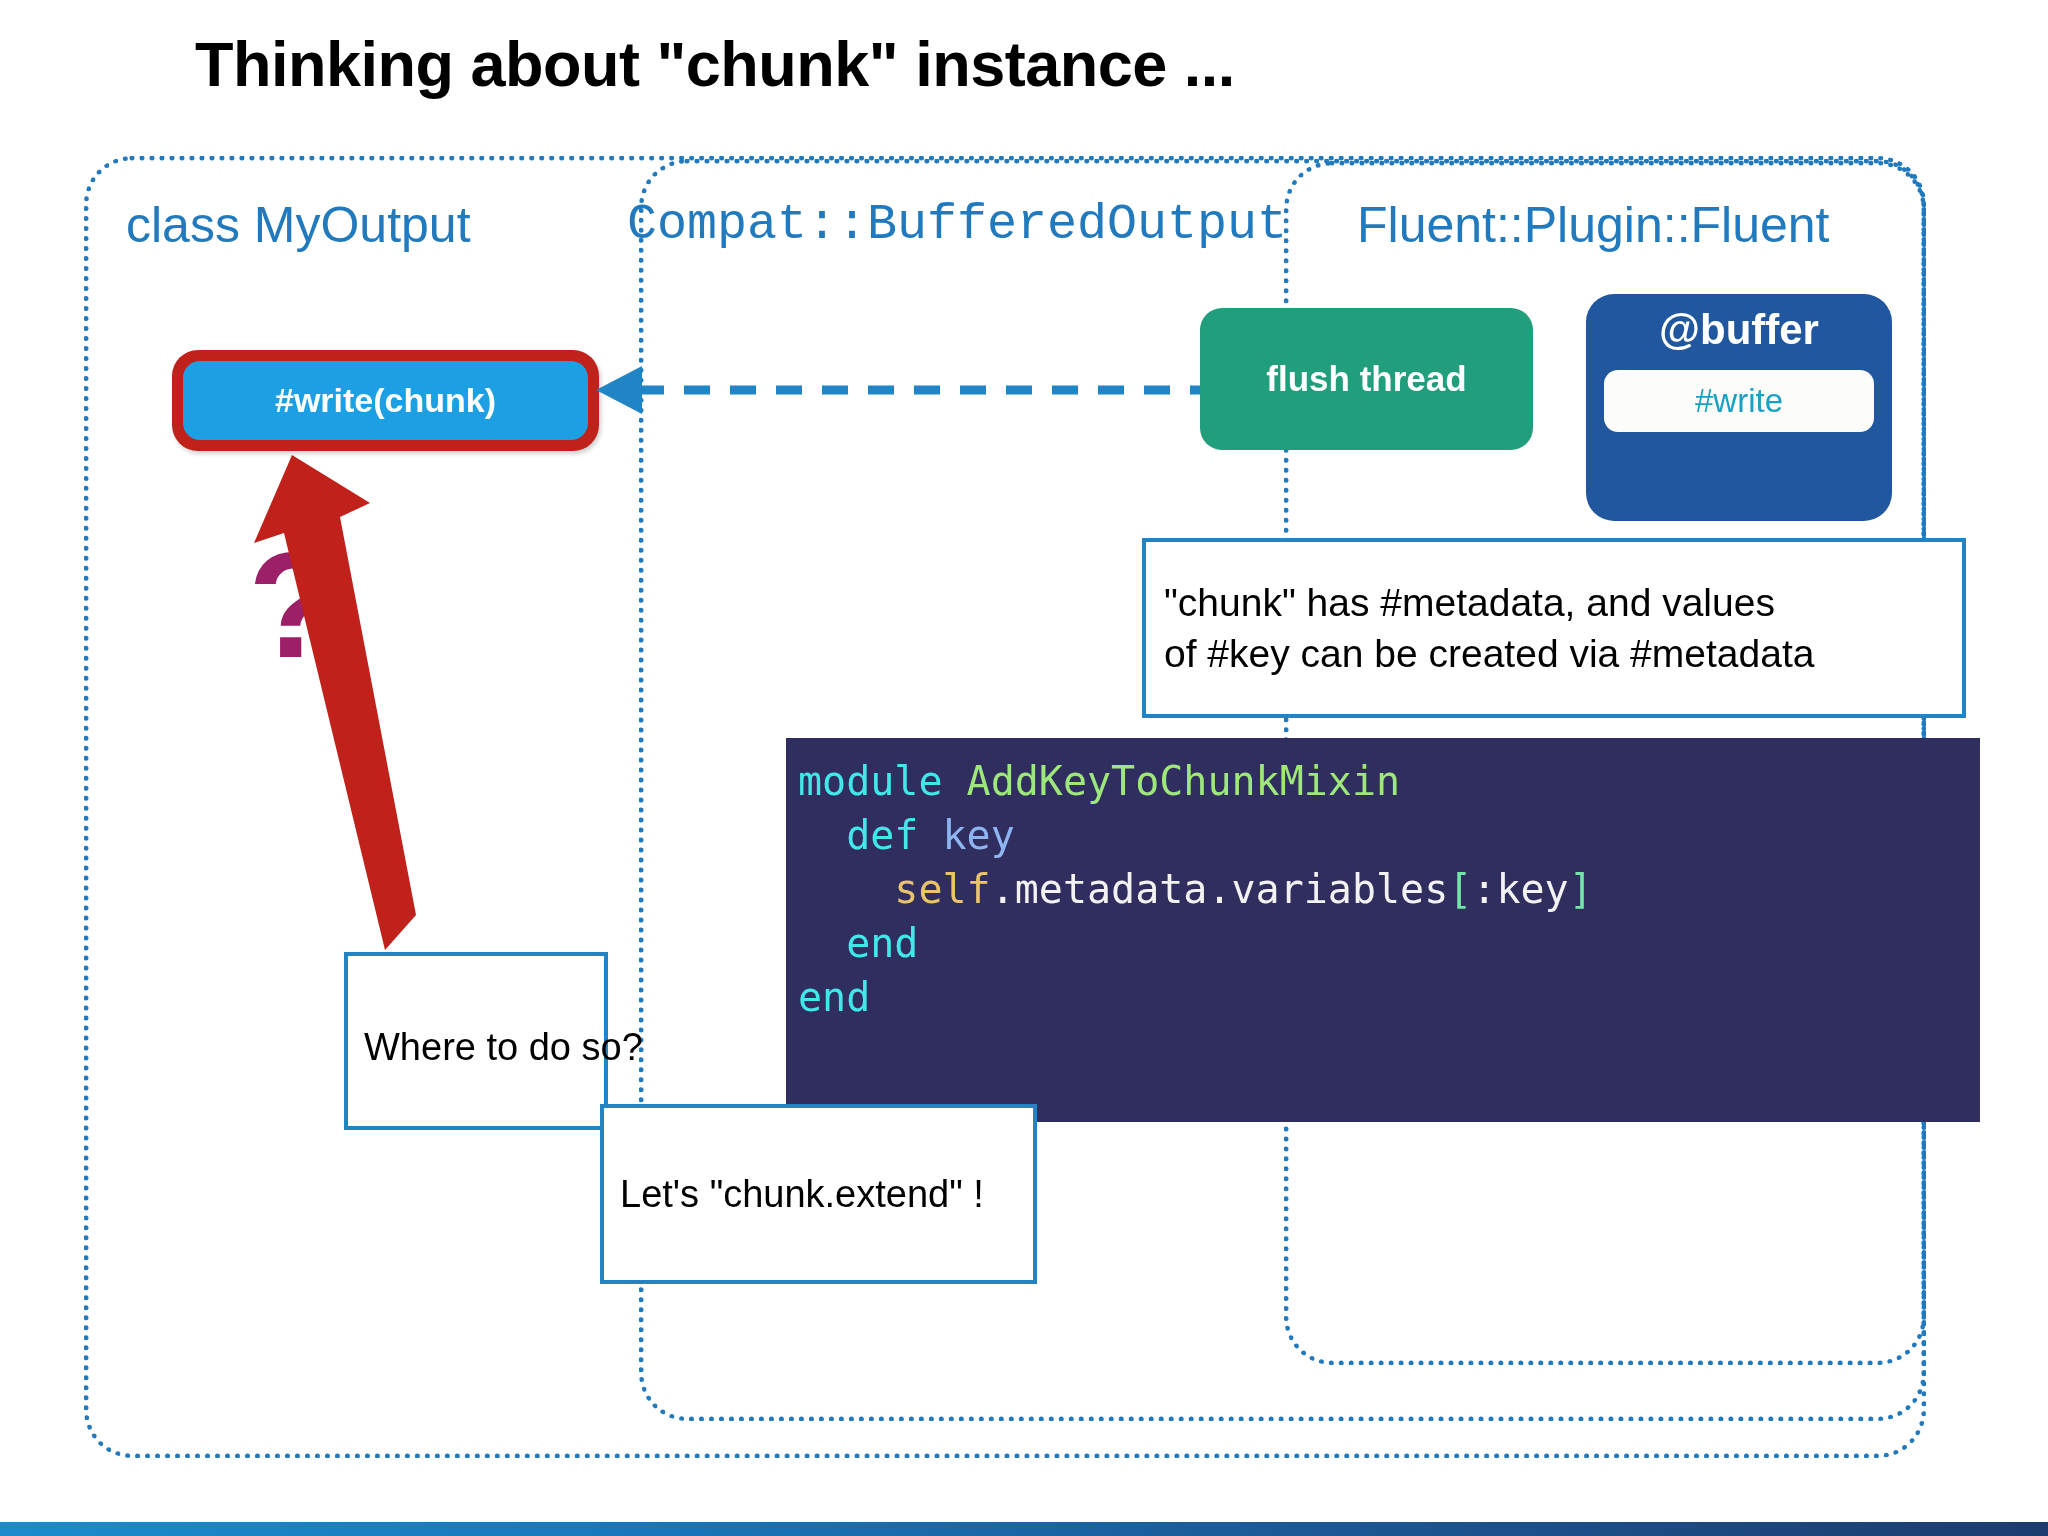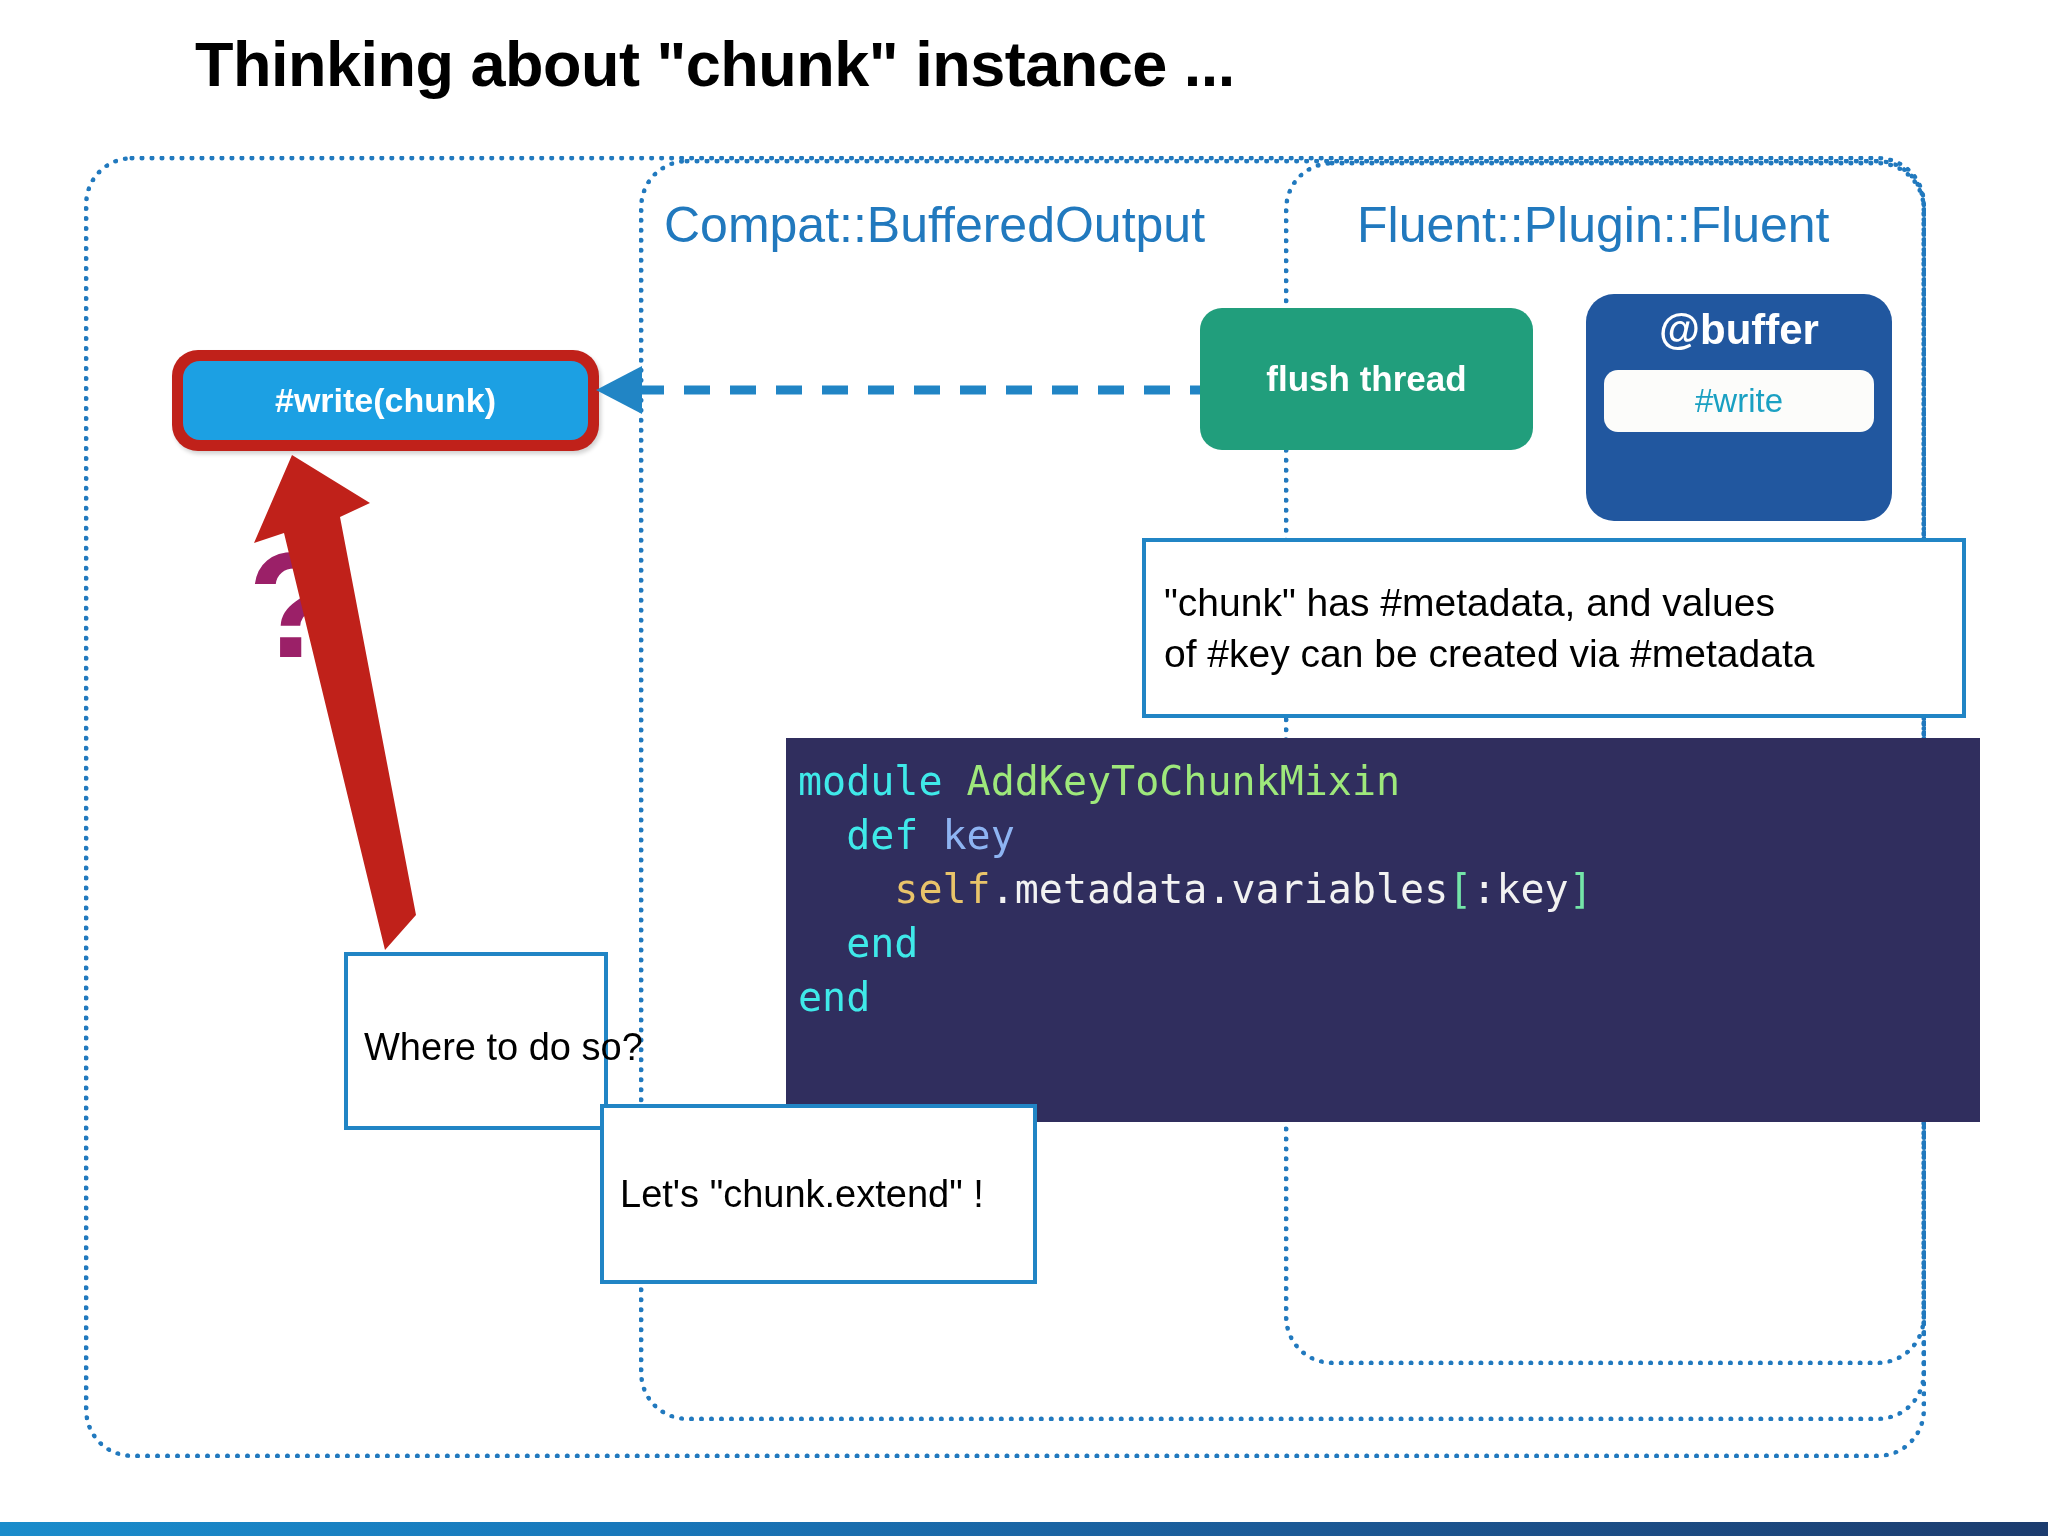--- a/index.html
+++ b/index.html
@@ -46,21 +46,21 @@
   #box-fluent     { left: 1284px;top: 161px; width: 642px;  height: 1204px; }
 
   .box-label {
     position: absolute;
     color: #2179BE;
     font-size: 50px;
     font-weight: normal;
     white-space: nowrap;
   }
   #label-myoutput { left: 126px;  top: 196px; }
-  #label-compat   { left: 664px;  top: 196px; }
+  #label-compat   { left: 627px;  top: 196px; font-family: Liberation Mono, monospace; }
   #label-fluent   { left: 1357px; top: 196px; }
 
   
   #write-chunk-outer {
     position: absolute;
     left: 172px;
     top: 350px;
     width: 427px;
     height: 101px;
     background: #C0211A;
@@ -240,20 +240,21 @@
 <body>
 
 <div id="slide">
 
   <div class="slide-title">Thinking about "chunk" instance ...</div>
 
   <div class="dotted-box" id="box-myoutput"></div>
   <div class="dotted-box" id="box-compat"></div>
   <div class="dotted-box" id="box-fluent"></div>
 
+  <div class="box-label" id="label-myoutput">class MyOutput</div>
   <div class="box-label" id="label-compat">Compat::BufferedOutput</div>
   <div class="box-label" id="label-fluent">Fluent::Plugin::Fluent</div>
 
   <div id="write-chunk-outer">
     <div id="write-chunk-inner">
       <span id="write-chunk-label">#write(chunk)</span>
     </div>
   </div>
 
   <svg id="flush-arrow" viewBox="0 0 620 56" xmlns="http://www.w3.org/2000/svg">

